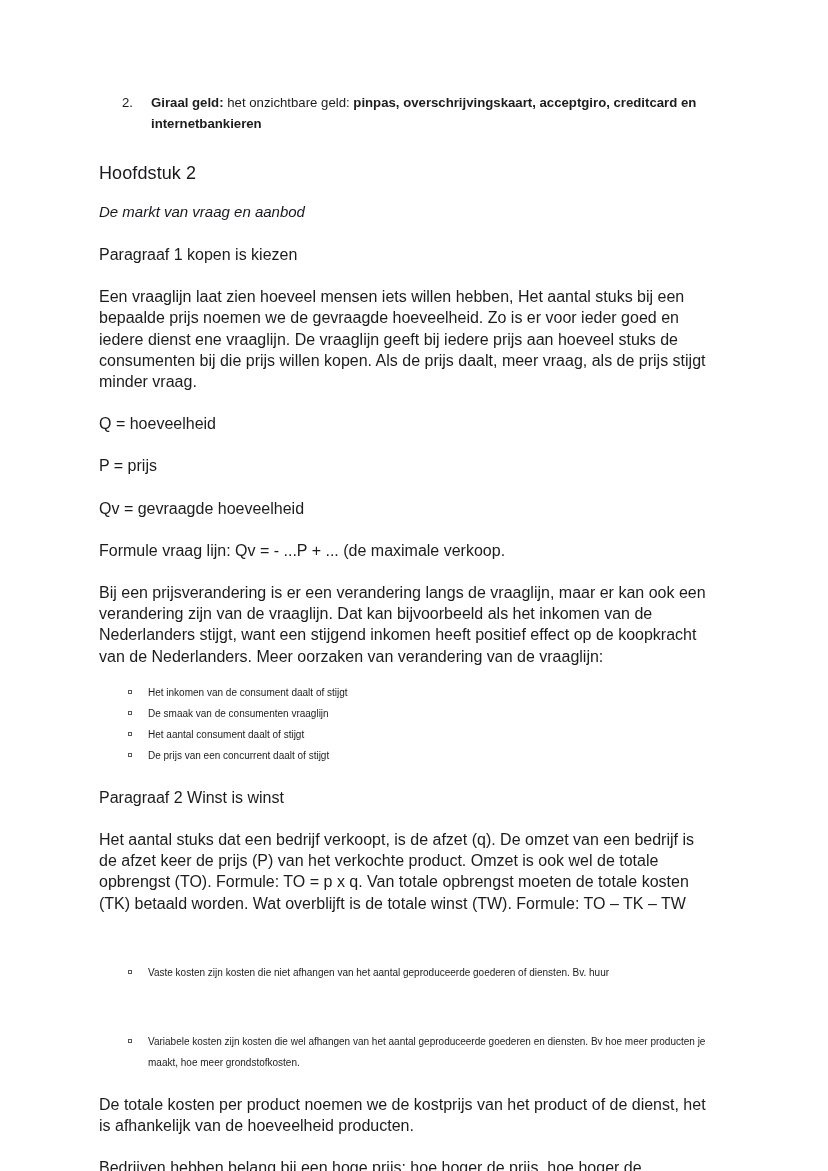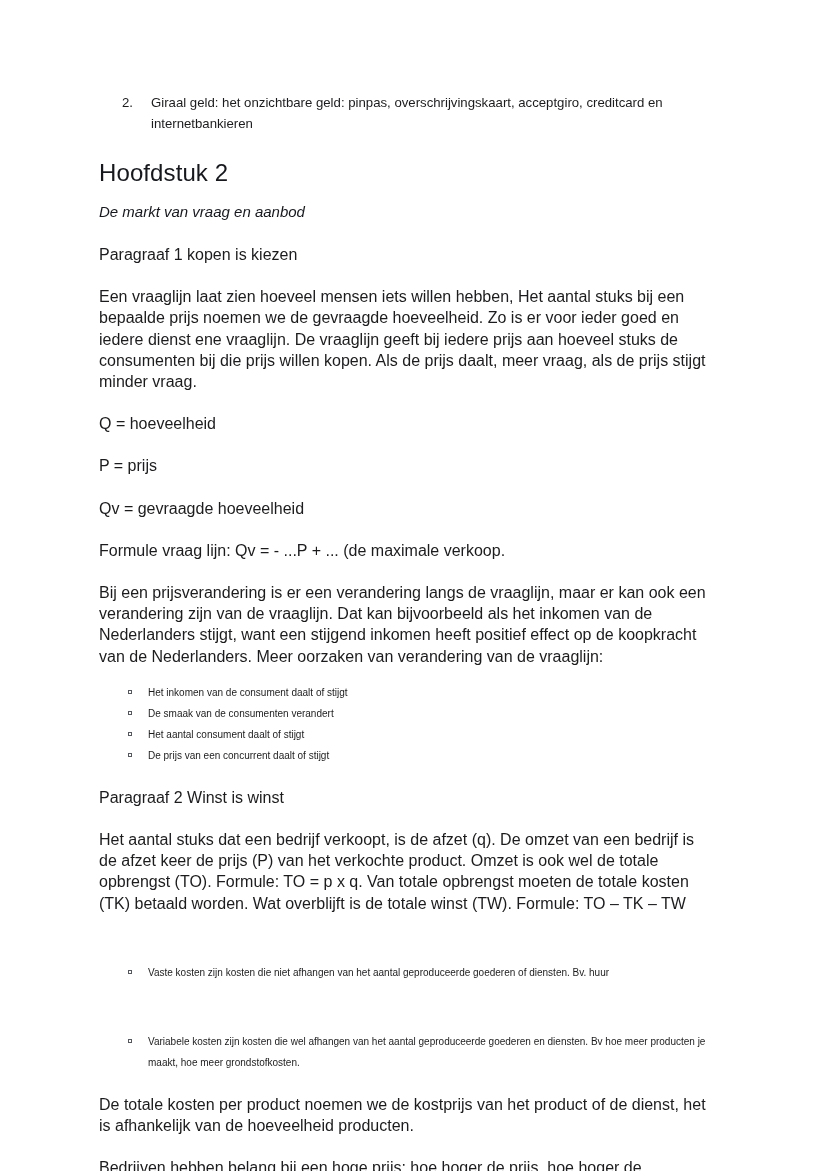--- a/index.html
+++ b/index.html
@@ -47,25 +47,25 @@
     color: #1c1c1e;
   }
   .numbered-item .marker {
     position: absolute;
     left: 23px;
     top: 0;
     font-size: 13.2px;
     line-height: 21px;
     color: #1c1c1e;
   }
-  .numbered-item .b { font-weight: 400; }
+  .numbered-item .b { font-weight: 700; }
 
   
   .h-chapter {
-    font-size: 24px;
+    font-size: 18px;
     line-height: 26px;
     font-weight: 400;
     color: #16181d;
     margin: 26px 0 0 0;
     letter-spacing: 0.1px;
   }
   .h-sub {
     font-size: 15px;
     line-height: 22px;
     font-style: italic;
@@ -134,21 +134,21 @@
 
     <p class="para">Bij een prijsverandering is er een verandering langs de vraaglijn, maar er kan ook een verandering zijn van de vraaglijn. Dat kan bijvoorbeeld als het inkomen van de Nederlanders stijgt, want een stijgend inkomen heeft positief effect op de koopkracht van de Nederlanders. Meer oorzaken van verandering van de vraaglijn:</p>
 
     <ul class="bullet-list">
       <li class="bullet-item">
         <span class="sq"></span>
         <span>Het inkomen van de consument daalt of stijgt</span>
       </li>
       <li class="bullet-item">
         <span class="sq"></span>
-        <span>De smaak van de consumenten verandert</span>
+        <span>De smaak van de consumenten vraaglijn</span>
       </li>
       <li class="bullet-item">
         <span class="sq"></span>
         <span>Het aantal consument daalt of stijgt</span>
       </li>
       <li class="bullet-item">
         <span class="sq"></span>
         <span>De prijs van een concurrent daalt of stijgt</span>
       </li>
     </ul>

